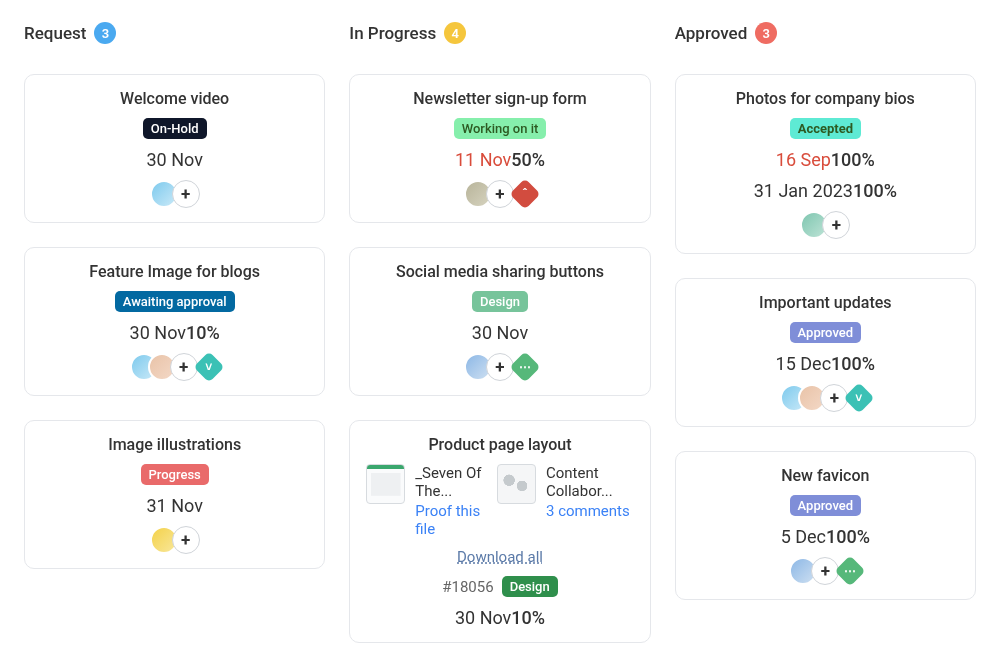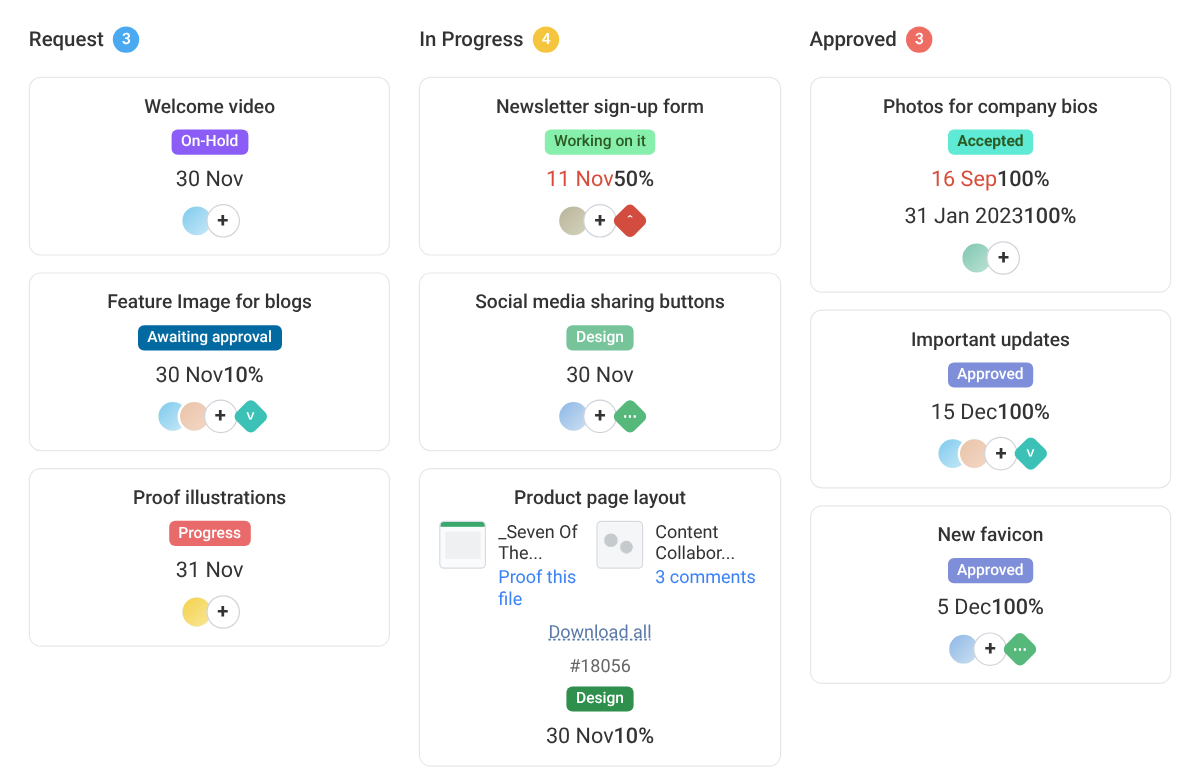--- a/index.html
+++ b/index.html
@@ -6,21 +6,21 @@
   body {
     font-family: -apple-system, BlinkMacSystemFont, "Segoe UI", Roboto, Helvetica, Arial, sans-serif;
     background: #fff;
     width: 1000px;
     height: 645px;
     overflow: hidden;
     padding: 22px 24px;
     color: #333;
   }
   .board { display: flex; gap: 24px; }
-  .column { width: 302px; display: flex; flex-direction: column; gap: 14px; }
+  .column { width: 302px; display: flex; flex-direction: column; gap: 24px; }
   .col-head { display: flex; align-items: center; gap: 8px; margin-bottom: 6px; }
   .col-title { font-size: 17px; font-weight: 500; color: #333; }
   .count-badge {
     min-width: 22px; height: 22px; border-radius: 11px;
     display: inline-flex; align-items: center; justify-content: center;
     font-size: 13px; font-weight: 600; color: #fff; padding: 0 6px;
   }
   .badge-blue   { background: #4aa9f0; }
   .badge-yellow { background: #f5c63d; }
   .badge-red    { background: #ef6c62; }
@@ -34,21 +34,21 @@
   }
   .card-title { font-size: 16px; font-weight: 500; color: #333; }
 
   .tag {
     display: inline-block;
     font-size: 13px; font-weight: 500;
     color: #fff; border-radius: 5px;
     padding: 3px 8px;
     width: fit-content;
   }
-  .tag-onhold   { background: #8b5cf6; }
+  .tag-onhold   { background: #0f172a; }
   .tag-awaiting { background: #0369a1; }
   .tag-important{ background: #e96a6a; }
   .tag-working  { background: #86efac; color:#2d5a22; }
   .tag-design   { background: #77c49b; }
   .tag-design-dark { background: #2f8f4c; }
   .tag-accepted { background: #5eead4; color:#2d5a22;font-weight:bold; }
   .tag-approved { background: #7f8ed8; }
 
   .meta-row { display:flex; justify-content:space-between; align-items:center; font-size:18px; }
   .date { color:#333; }
@@ -102,21 +102,21 @@
     background:
       radial-gradient(circle at 30% 40%, #c5cacd 0 16%, transparent 17%) ,
       radial-gradient(circle at 65% 55%, #c5cacd 0 16%, transparent 17%) ,
       #f5f6f7;
   }
   .attach-text { display:flex; flex-direction:column; gap:2px; }
   .file-name { font-size:15px; color:#333; }
   .link { color:#3b82f6; font-size:15px; cursor:pointer; }
   .link-underline { text-decoration: underline dotted; color:#5b7aa8; }
 
-  .meta-line { display:flex; gap:8px; align-items:center;flex-direction:column; }
+  .meta-line { display:flex; gap:8px; align-items:center; }
   .ref { color:#666; font-size:15px; }
 </style>
 </head>
 <body>
 
 <div class="board" id="board">
     <div class="column">
       <div class="col-head">
         <span class="col-title">Request</span>
         <span class="count-badge badge-blue">3</span>
@@ -152,21 +152,21 @@
               <span class="avatar" style="background-color:#9db; background-image:linear-gradient(135deg,#e9c3a8,#f3d8c6), radial-gradient(circle at 50% 38%, #ffe9d6 0 18%, transparent 19%);"></span>
             </div>
             <span class="add-assignee">+</span>
           </div>
           <span class="priority pri-teal">
             <span class="priority-inner">˅</span>
           </span>
         </div>
       </div>
       <div class="card">
-        <div class="card-title">Proof illustrations</div>
+        <div class="card-title">Image illustrations</div>
         <span class="tag tag-important">Progress</span>
         <div class="meta-row">
           <span class="date">31 Nov</span>
           <span class="progress"></span>
         </div>
         <div class="footer-row">
           <div class="assignees">
             <div class="avatar-wrap">
               <span class="avatar" style="background-color:#9db; background-image:linear-gradient(135deg,#f4d24a,#f8e79a), radial-gradient(circle at 50% 38%, #ffe9d6 0 18%, transparent 19%);"></span>
             </div>

